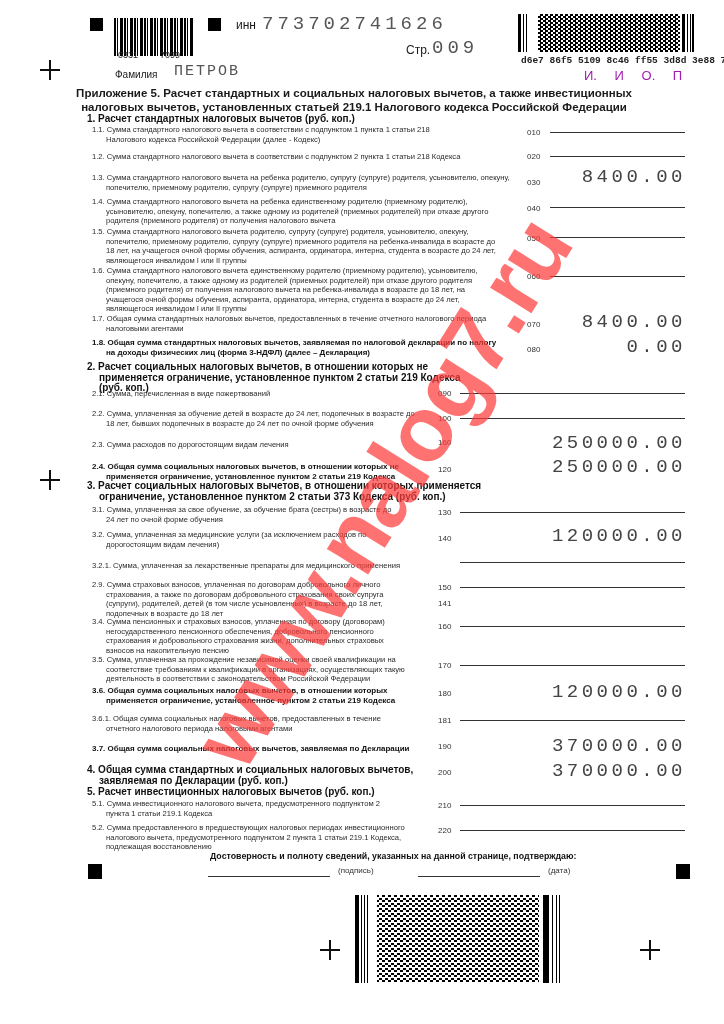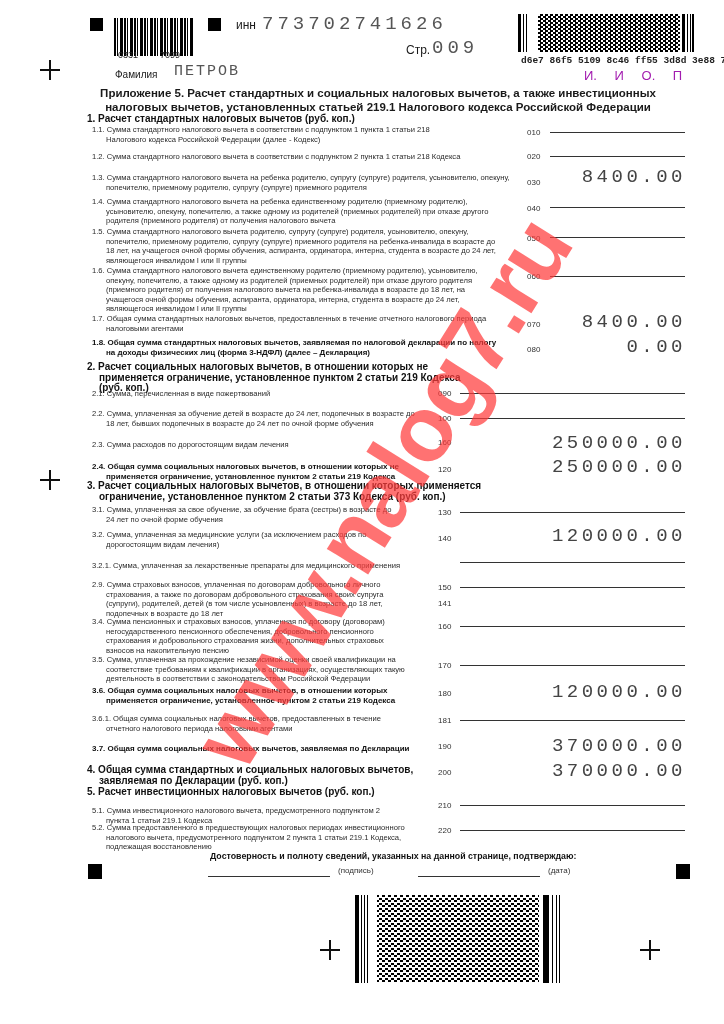--- a/index.html
+++ b/index.html
@@ -25,21 +25,21 @@
 
   .pdf417-top { position: absolute; left: 518px; top: 14px; width: 176px; height: 38px;
     background:
       linear-gradient(90deg, #000 0 3px, #fff 3px 5px, #000 5px 6px, #fff 6px 8px, #000 8px 9px, #fff 9px 20px, transparent 20px),
       repeating-conic-gradient(#000 0 25%, #fff 0 50%) 0 0/5px 4px; }
   .pdf417-top::after { content: ""; position: absolute; right: 0; top: 0; width: 14px; height: 38px;
     background: linear-gradient(90deg, #fff 0 2px, #000 2px 5px, #fff 5px 7px, #000 7px 8px, #fff 8px 10px, #000 10px 11px, #fff 11px 12px, #000 12px 14px); }
   .hash { position: absolute; left: 521px; top: 55px; font-family: "Liberation Mono", monospace; font-size: 9.5px; font-weight: bold; color: #222; white-space: nowrap; }
   .initials { position: absolute; left: 546px; top: 68px; font-size: 13px; color: #a21caf; word-spacing: 14px; margin-left: 38px; }
 
-  .title { position: absolute; left: 98px; top: 86px; width: 560px; text-align: center; font-weight: bold; font-size: 11.5px; line-height: 14px; }
+  .title { position: absolute; left: 74px; top: 86px; width: 560px; text-align: center; font-weight: bold; font-size: 11.5px; line-height: 14px; }
 
   .row { position: absolute; font-size: 7.6px; line-height: 9.6px; color: #2a2a2a; }
   .row .txt { position: absolute; left: 0; top: 0; }
   .row .txt.indent { padding-left: 14px; text-indent: -14px; }
   .row.bold { font-weight: bold; font-size: 8px; color: #111; }
   .section { position: absolute; font-weight: bold; font-size: 10px; line-height: 10.5px; color: #111; padding-left: 12px; text-indent: -12px; }
   .code { position: absolute; font-size: 8px; color: #333; }
   .line { position: absolute; height: 1px; background: #333; }
   .amount { position: absolute; font-family: "Liberation Mono", monospace; font-size: 19px; color: #444; letter-spacing: 3.5px; text-align: right; white-space: nowrap; }
 
@@ -219,21 +219,21 @@
 <span class="code" style="left:438px;top:742px;">190</span>
 <span class="amount" style="right:38px;top:735px;">370000.00</span>
 
 <div class="section" style="left:87px;top:765px;width:340px;">4. Общая сумма стандартных и социальных налоговых вычетов, заявляемая по Декларации (руб. коп.)</div>
 <span class="code" style="left:438px;top:768px;">200</span>
 <span class="amount" style="right:38px;top:760px;">370000.00</span>
 
 <div class="section" style="left:87px;top:787px;width:400px;">5. Расчет инвестиционных налоговых вычетов (руб. коп.)</div>
 
 <div class="row" style="left:92px;top:799px;width:330px;">
-    <span class="txt indent" style="width:305px;margin-top:7px;">5.1. Сумма инвестиционного налогового вычета, предусмотренного подпунктом 2 пункта 1 статьи 219.1 Кодекса</span>
+    <span class="txt indent" style="width:305px;">5.1. Сумма инвестиционного налогового вычета, предусмотренного подпунктом 2 пункта 1 статьи 219.1 Кодекса</span>
   </div>
 <span class="code" style="left:438px;top:801px;">210</span>
 <div class="line" style="left:460px;top:805px;width:225px;"></div>
 
 <div class="row" style="left:92px;top:823px;width:335px;">
     <span class="txt indent" style="width:330px;">5.2. Сумма предоставленного в предшествующих налоговых периодах инвестиционного налогового вычета, предусмотренного подпунктом 2 пункта 1 статьи 219.1 Кодекса, подлежащая восстановлению</span>
   </div>
 <span class="code" style="left:438px;top:826px;">220</span>
 <div class="line" style="left:460px;top:830px;width:225px;"></div>
 

